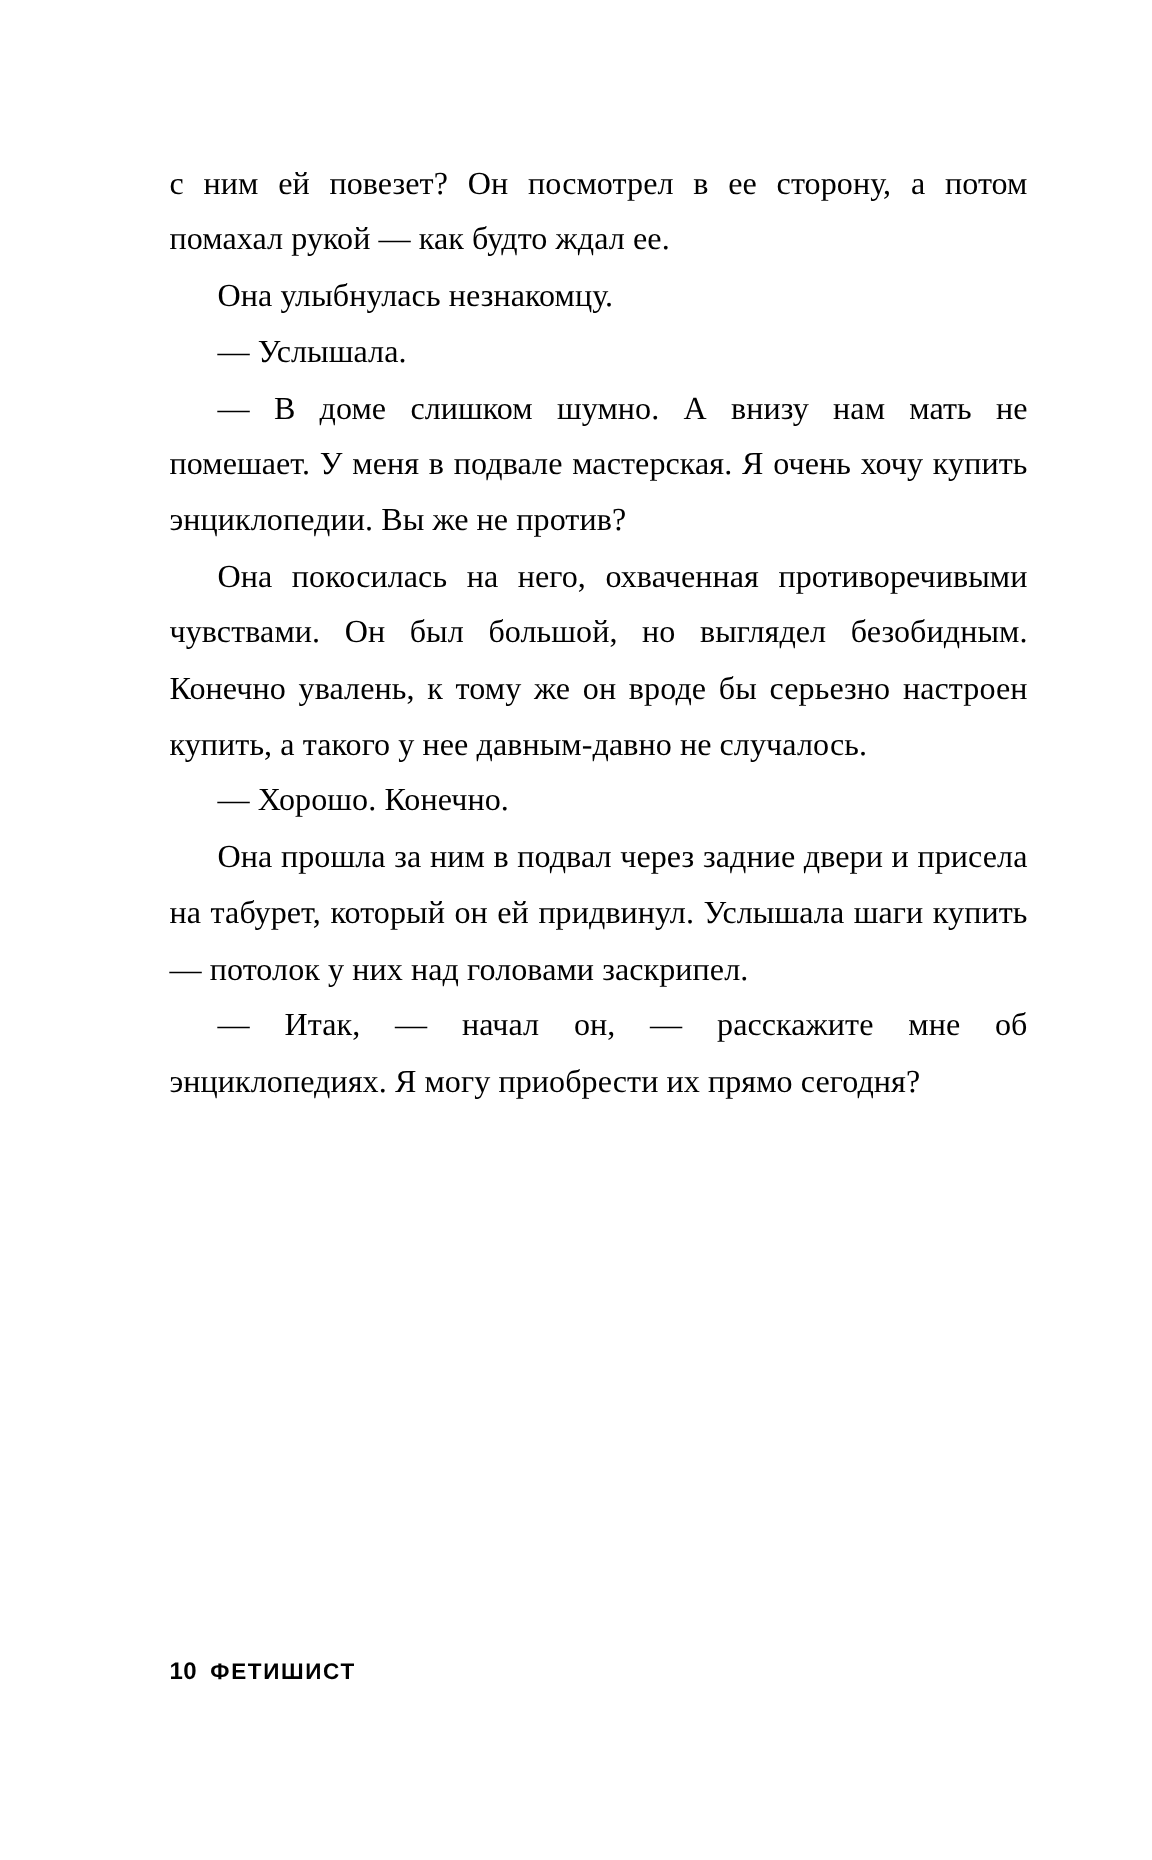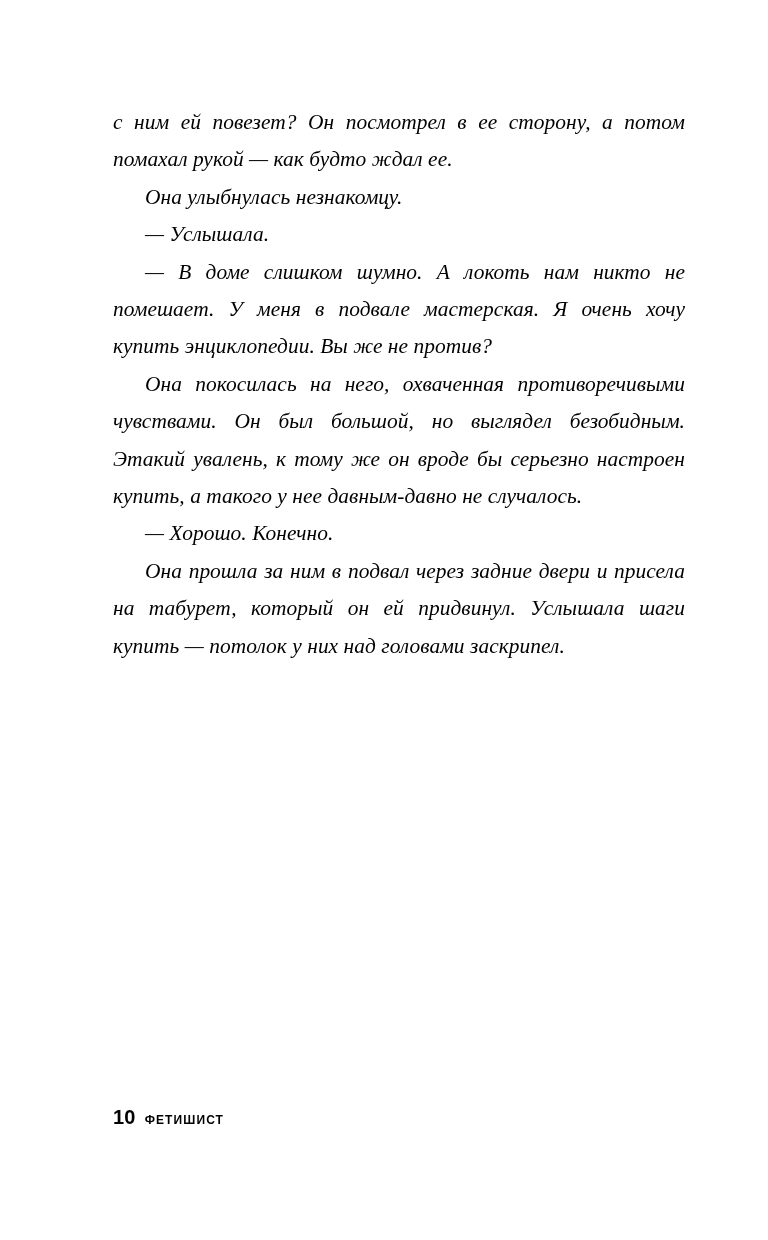--- a/index.html
+++ b/index.html
@@ -30,62 +30,62 @@
     width: 572px;
   }
   .para {
     font-size: 21.4px;
     line-height: 37.4px;
     text-align: justify;
     text-justify: inter-word;
     margin: 0;
     hyphens: manual;
     letter-spacing: 0.05px;
-    font-style: italic;
   }
   .para.indent {
     text-indent: 32px;
   }
   .para.dash {
     text-indent: 32px;
   }
   .footer {
     position: absolute;
     left: 113px;
     top: 1106px;
     display: flex;
     align-items: baseline;
     gap: 9px;
   }
   .folio {
     font-family: "Liberation Sans", sans-serif;
     font-weight: bold;
-    font-size: 20px;
+    font-size: 16px;
     letter-spacing: 0.2px;
   }
   .running-title {
     font-family: "Liberation Sans", sans-serif;
     font-weight: bold;
-    font-size: 12px;
+    font-size: 15px;
     letter-spacing: 1.1px;
   }
 </style>
 </head>
 <body>
 
 <div class="page">
 
   <div class="text-block">
     <p class="para">с ним ей повезет? Он посмотрел в ее сторону, а потом помахал рукой — как будто ждал ее.</p>
     <p class="para indent">Она улыбнулась незнакомцу.</p>
     <p class="para dash">— Услышала.</p>
-    <p class="para dash">— В доме слишком шумно. А локоть нам никто не помешает. У меня в подвале мастерская. Я очень хочу купить энциклопедии. Вы же не против?</p>
-    <p class="para indent">Она покосилась на него, охваченная противоречивыми чувствами. Он был большой, но выглядел безобидным. Этакий увалень, к тому же он вроде бы серьезно настроен купить, а такого у нее давным-давно не случалось.</p>
+    <p class="para dash">— В доме слишком шумно. А внизу нам мать не помешает. У меня в подвале мастерская. Я очень хочу купить энциклопедии. Вы же не против?</p>
+    <p class="para indent">Она покосилась на него, охваченная противоречивыми чувствами. Он был большой, но выглядел безобидным. Конечно увалень, к тому же он вроде бы серьезно настроен купить, а такого у нее давным-давно не случалось.</p>
     <p class="para dash">— Хорошо. Конечно.</p>
     <p class="para indent">Она прошла за ним в подвал через задние двери и присела на табурет, который он ей придвинул. Услышала шаги купить — потолок у них над головами заскрипел.</p>
+    <p class="para dash">— Итак, — начал он, — расскажите мне об энциклопедиях. Я могу приобрести их прямо сегодня?</p>
   </div>
 
   <div class="footer">
     <span class="folio">10</span>
     <span class="running-title">ФЕТИШИСТ</span>
   </div>
 
 </div>
 
 </body></html>

